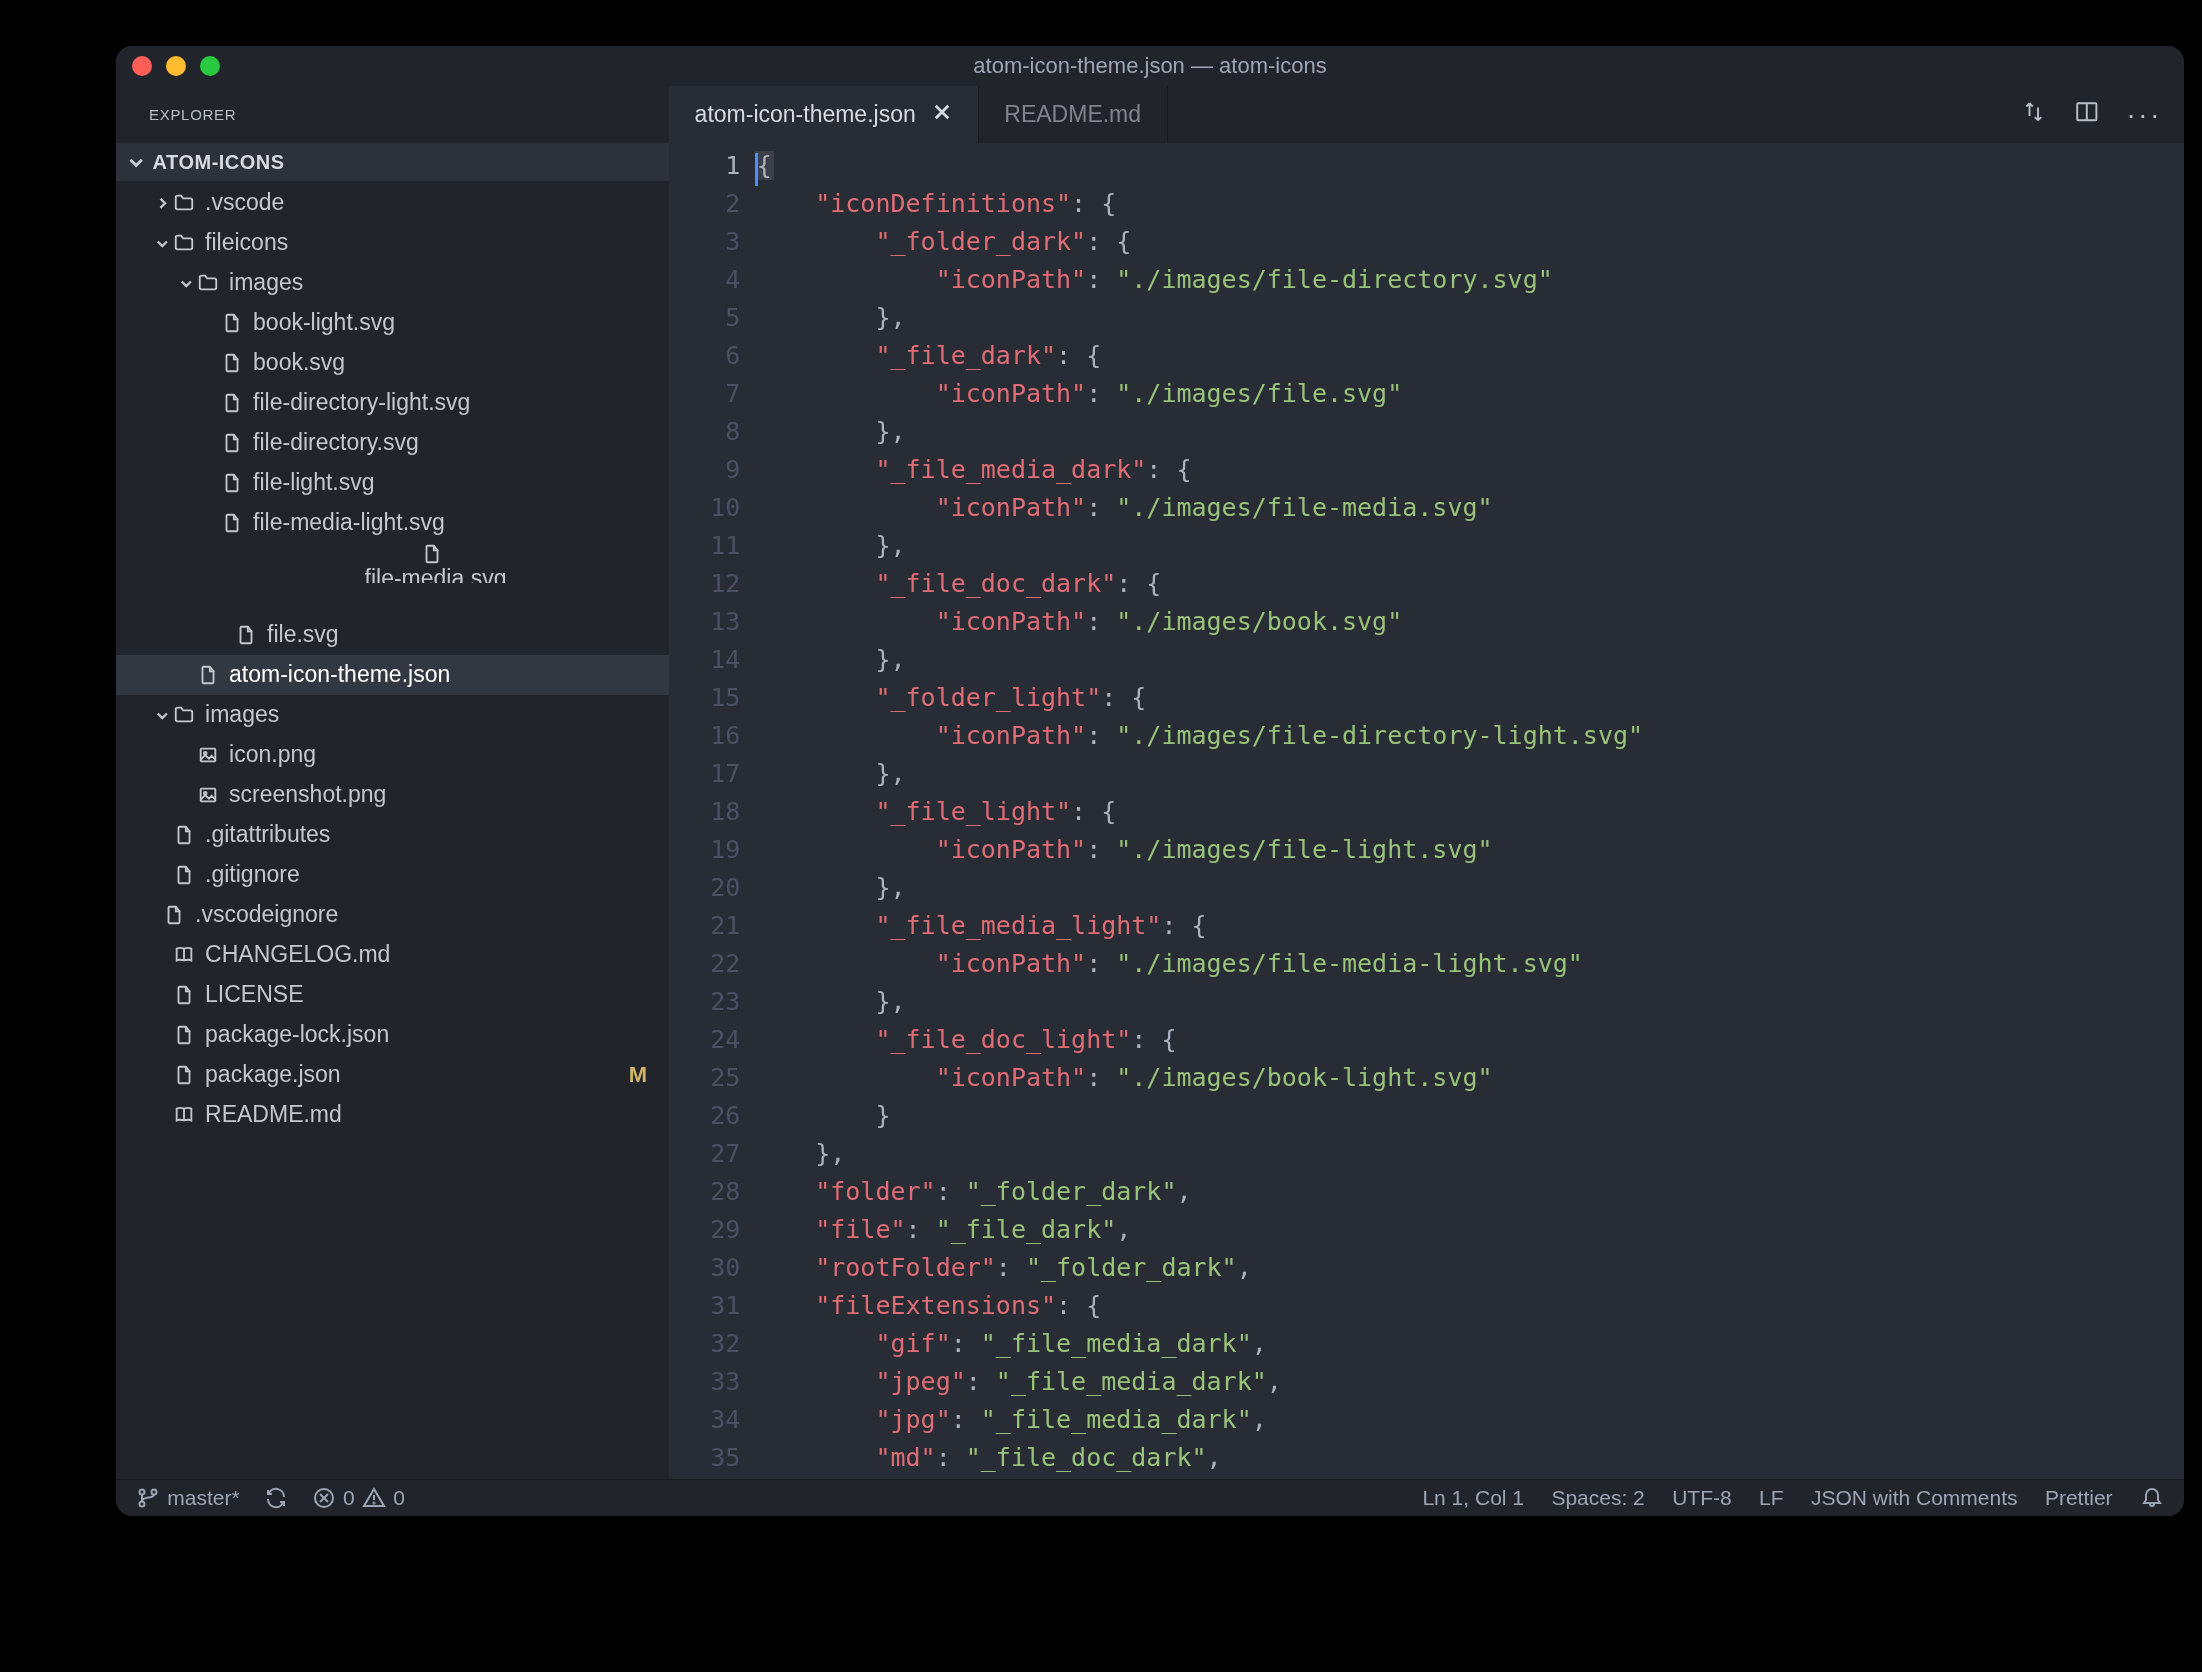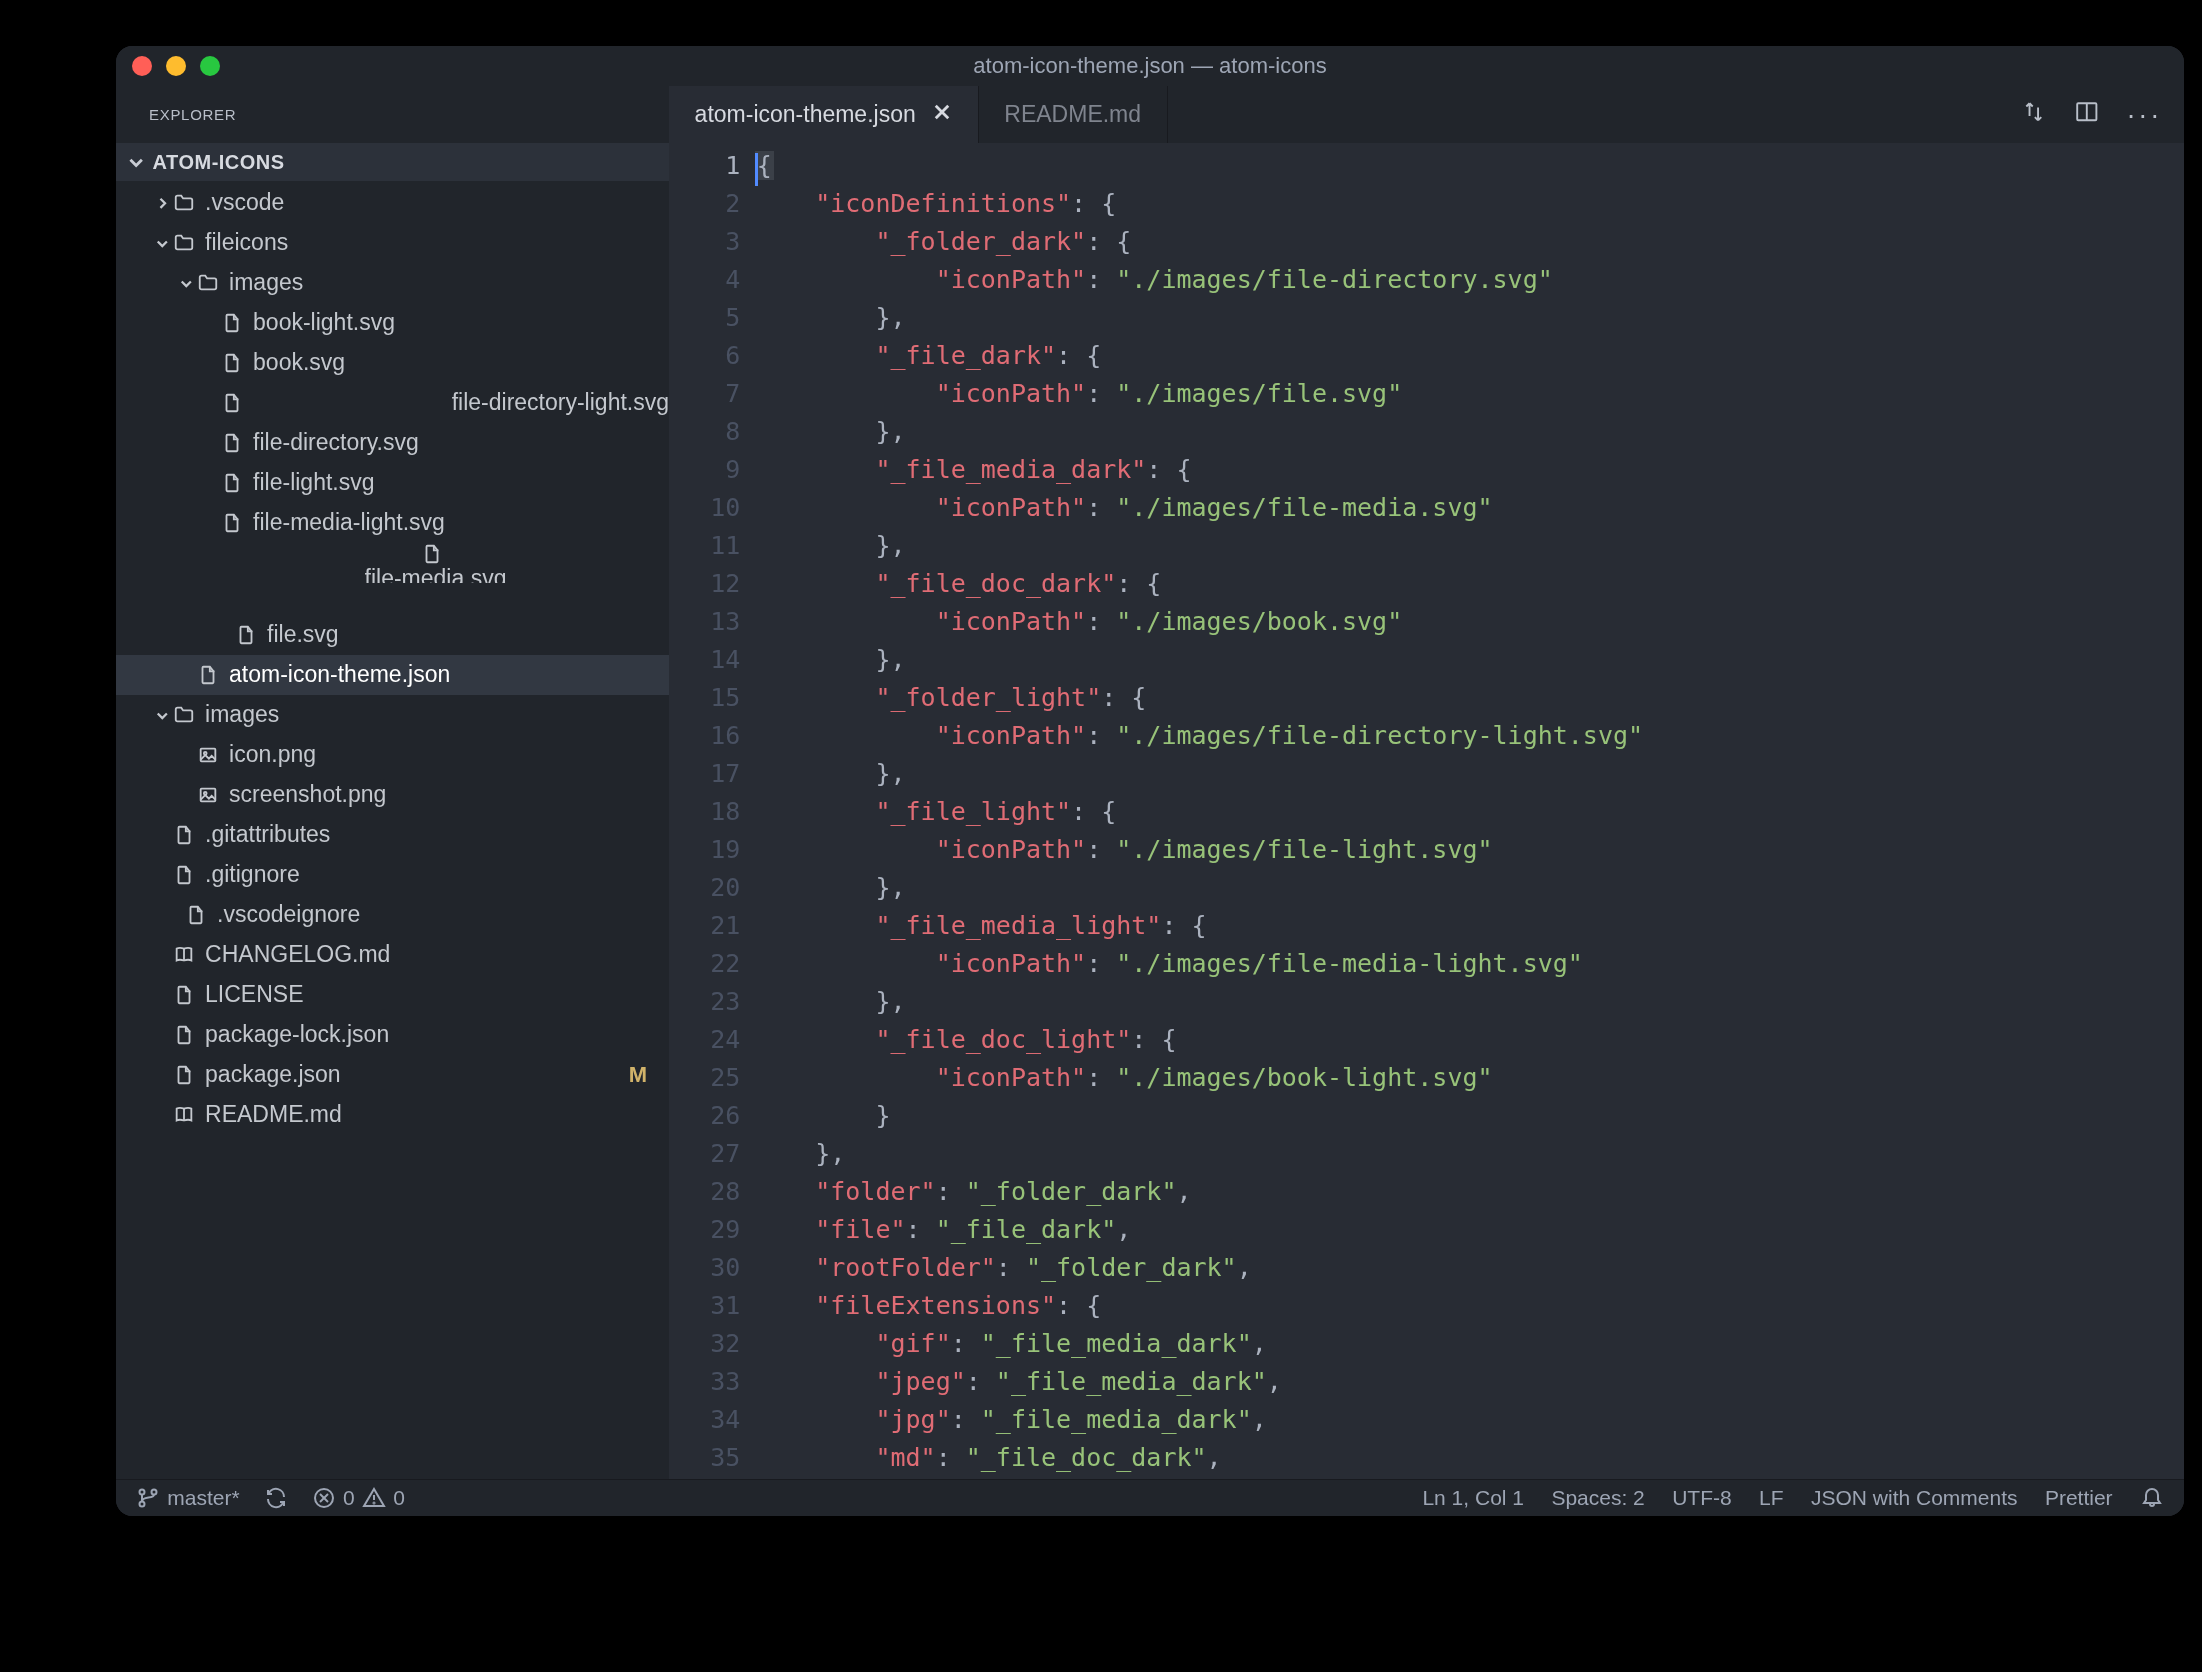--- a/index.html
+++ b/index.html
@@ -245,21 +245,21 @@
           <div class="row" style="padding-left: 86px;">
             <span class="chevron"></span>
             <span class="ficon">
               <svg viewBox="0 0 24 24">
                 <path d="M14 3H7a1 1 0 0 0-1 1v16a1 1 0 0 0 1 1h10a1 1 0 0 0 1-1V8z"></path>
                 <polyline points="14 3 14 8 19 8"></polyline>
               </svg>
             </span>
             <span class="label">book.svg</span>
           </div>
-          <div class="row" style="padding-left: 86px; text-align: right;">
+          <div class="row" style="padding-left: 86px;">
             <span class="chevron"></span>
             <span class="ficon">
               <svg viewBox="0 0 24 24">
                 <path d="M14 3H7a1 1 0 0 0-1 1v16a1 1 0 0 0 1 1h10a1 1 0 0 0 1-1V8z"></path>
                 <polyline points="14 3 14 8 19 8"></polyline>
               </svg>
             </span>
             <span class="label">file-directory-light.svg</span>
           </div>
           <div class="row" style="padding-left: 86px;">
@@ -370,21 +370,21 @@
           <div class="row" style="padding-left: 38px;">
             <span class="chevron"></span>
             <span class="ficon">
               <svg viewBox="0 0 24 24">
                 <path d="M14 3H7a1 1 0 0 0-1 1v16a1 1 0 0 0 1 1h10a1 1 0 0 0 1-1V8z"></path>
                 <polyline points="14 3 14 8 19 8"></polyline>
               </svg>
             </span>
             <span class="label">.gitignore</span>
           </div>
-          <div class="row" style="padding-left: 38px; margin-left: 12px;">
+          <div class="row" style="padding-left: 28px;">
             <span class="chevron"></span>
             <span class="ficon">
               <svg viewBox="0 0 24 24">
                 <path d="M14 3H7a1 1 0 0 0-1 1v16a1 1 0 0 0 1 1h10a1 1 0 0 0 1-1V8z"></path>
                 <polyline points="14 3 14 8 19 8"></polyline>
               </svg>
             </span>
             <span class="label">.vscodeignore</span>
           </div>
           <div class="row" style="padding-left: 38px;">

